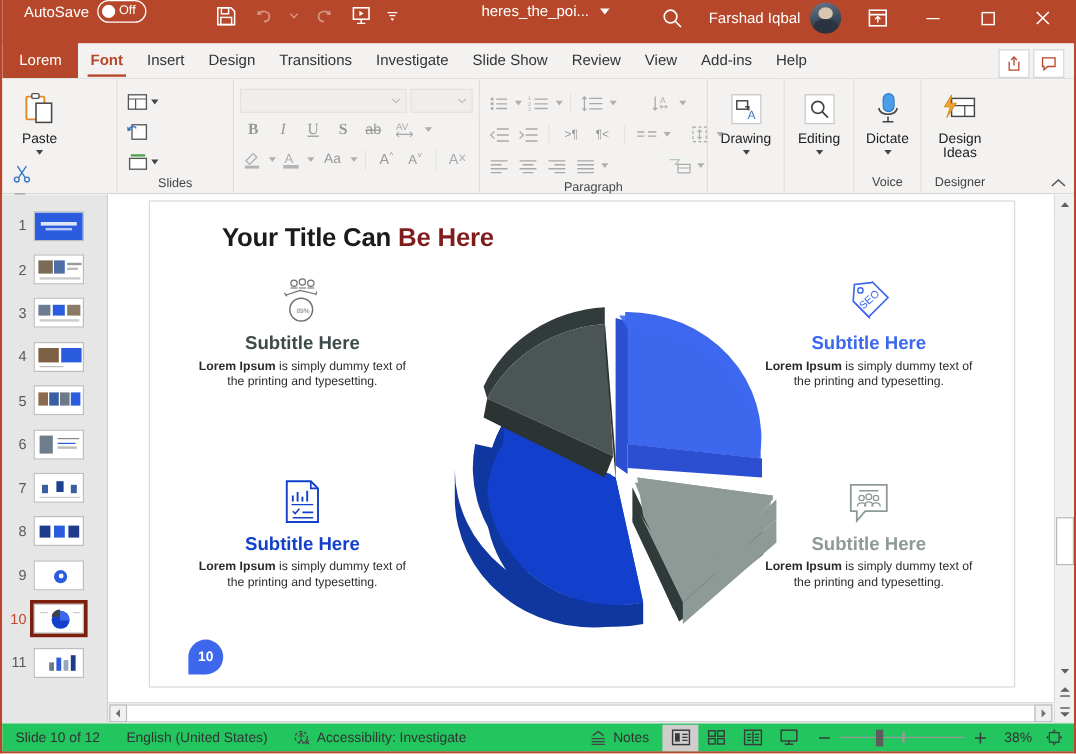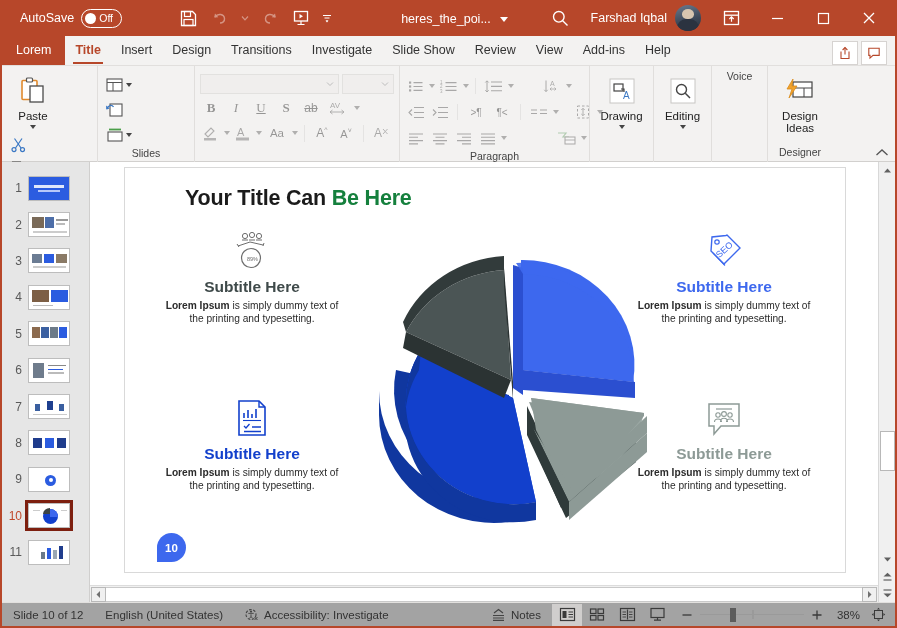--- a/index.html
+++ b/index.html
@@ -7,21 +7,21 @@
     width: 897px; height: 628px;
     font-family: "Liberation Sans", sans-serif;
     overflow: hidden;
     background: #ffffff;
   }
   .app { width: 897px; height: 628px; position: relative; display: flex; flex-direction: column;
          border-left: 2px solid #b7472a; border-right: 2px solid #b7472a; border-bottom: 2px solid #b7472a; }
 
   
   .titlebar {
-    height: 36px; background: #b7472a; display: flex; align-items: center;
+    height: 36px; background: #b7472a; display: flex; align-items: flex-start;
     color: #ffffff; flex: 0 0 36px; position: relative; gap: 38px;
   }
   .autosave-wrap { display: flex; align-items: center; margin-left: 18px; gap: 7px; }
   .autosave-label { font-size: 12.5px; color: #fff; }
   .toggle {
     width: 41px; height: 19px; border: 1.4px solid #ffffff; border-radius: 10px;
     display: flex; align-items: center; gap: 3px; padding: 0 3px; position: relative;
   }
   .toggle .knob { width: 11px; height: 11px; border-radius: 50%; background: #fff; }
   .toggle .state { font-size: 10.5px; color: #fff; line-height: 1; }
@@ -96,21 +96,21 @@
   .tc-fill { position: absolute; inset: 0; }
 
   
   .canvas-wrap { flex: 1; position: relative; background: #ffffff; overflow: hidden; }
   .slide {
     position: absolute; left: 34px; top: 5px; width: 722px; height: 406px;
     background: #ffffff; border: 1px solid #d9d9d9;
   }
   .slide-title { position: absolute; left: 60px; top: 18px; font-size: 21.5px; font-weight: bold; color: #1b1b1b;
                  letter-spacing: -0.2px; white-space: nowrap; }
-  .slide-title .accent { color: #15803d; }
+  .slide-title .accent { color: #7f1d1d; }
   .blk { position: absolute; width: 182px; text-align: center; }
   .blk .bicon { height: 46px; display: flex; align-items: flex-end; justify-content: center; margin-bottom: 6px; }
   .blk .bsub { font-size: 15.5px; font-weight: bold; line-height: 17px; margin-bottom: 4px; }
   .blk .btxt { font-size: 10.2px; color: #2b2b2b; line-height: 13.2px; }
   .blk .btxt b { font-weight: bold; }
   .pie-holder { position: absolute; left: 236px; top: 62px; width: 300px; height: 310px; }
   .badge10 {
     position: absolute; left: 32px; top: 365px; width: 29px; height: 29px; background: #3d68ee;
     border-radius: 50% 50% 50% 0; display: flex; align-items: center; justify-content: center;
     color: #fff; font-size: 11.5px; font-weight: bold;
@@ -122,21 +122,21 @@
   .vs-btn { width: 17px; height: 17px; display: flex; align-items: center; justify-content: center; color: #606060; }
   .vs-track { flex: 1; width: 17px; background: #f0f0f0; position: relative; }
   .vs-thumb { position: absolute; left: 1px; width: 15px; height: 40px; background: #fff; border: 1px solid #b8b8b8; }
   .hscroll { position: absolute; left: 0; right: 0; bottom: 0; height: 17px; background: #f0f0f0;
              border-top: 1px solid #dcdcdc; display: flex; align-items: center; padding: 0 1px; }
   .hs-btn { width: 15px; height: 15px; border: 1px solid #b9b9b9; background: #f0f0f0;
             display: flex; align-items: center; justify-content: center; color: #707070; }
   .hs-track { flex: 1; height: 15px; background: #fff; border-top: 1px solid #c9c9c9; border-bottom: 1px solid #c9c9c9; }
 
   
-  .status { height: 24px; background: #a3a3a3; display: flex; align-items: center; flex: 0 0 24px;
+  .status { height: 24px; background: #22c55e; display: flex; align-items: center; flex: 0 0 24px;
             font-size: 11.5px; color: #333; border-top: 1px solid #e2e0de; }
   .st-item { padding: 0 11px; display: flex; align-items: center; gap: 5px; height: 24px; }
   .st-right { margin-left: auto; display: flex; align-items: center; height: 24px; }
   .view-btn { width: 30px; height: 22px; display: flex; align-items: center; justify-content: center; color: #3a3a3a; }
   .view-btn.active { background: #d0cecd; }
   .zoom-row { display: flex; align-items: center; gap: 7px; padding: 0 9px; }
   .zoom-slider { width: 104px; height: 14px; position: relative; display: flex; align-items: center; }
   .zs-line { position: absolute; left: 0; right: 0; height: 1.5px; background: #9a9a9a; }
   .zs-mid { position: absolute; left: 50%; width: 1.5px; height: 9px; background: #9a9a9a; }
   .zs-knob { position: absolute; left: 30px; width: 6px; height: 14px; background: #5c5c5c; }
@@ -234,21 +234,21 @@
       <div class="win-btn close">
         <svg width="14" height="14" viewBox="0 0 14 14">
             <path d="M2 2 L12 12 M12 2 L2 12" stroke="#fff" stroke-width="1.3"></path>
           </svg>
       </div>
     </div>
   </div>
 
   <div class="tabs">
     <div class="tab file">Lorem</div>
-    <div class="tab active">Title</div>
+    <div class="tab active">Font</div>
     <div class="tab">Insert</div>
     <div class="tab">Design</div>
     <div class="tab">Transitions</div>
     <div class="tab">Investigate</div>
     <div class="tab">Slide Show</div>
     <div class="tab">Review</div>
     <div class="tab">View</div>
     <div class="tab">Add-ins</div>
     <div class="tab">Help</div>
     <div class="tabs-right">
@@ -564,20 +564,33 @@
               </svg>
           </div>
           <div class="lbl">Editing</div>
           <div class="chev"></div>
         </div>
       </div>
       <div class="rgroup-label" style="visibility:hidden">Editing</div>
     </div>
 
     <div class="rgroup" style="width:56px">
+      <div class="rgroup-body" style="justify-content:center;">
+        <div class="big-btn">
+          <div class="glyph">
+            <svg width="26" height="30" viewBox="0 0 26 30">
+                <rect x="9" y="2" width="9" height="15" rx="4.5" fill="#4a9de8" stroke="#2b7cc4" stroke-width="1"></rect>
+                <path d="M5.5 14 C5.5 21 20.5 21 20.5 14" fill="none" stroke="#444" stroke-width="1.3"></path>
+                <path d="M13 21 v4 M8.5 25.5 h9" stroke="#444" stroke-width="1.3"></path>
+              </svg>
+          </div>
+          <div class="lbl">Dictate</div>
+          <div class="chev"></div>
+        </div>
+      </div>
       <div class="rgroup-label">Voice</div>
     </div>
 
     <div class="rgroup" style="width:64px;border-right:none;">
       <div class="rgroup-body" style="justify-content:center;">
         <div class="big-btn" style="width:58px">
           <div class="glyph">
             <svg width="32" height="28" viewBox="0 0 32 28">
                 <rect x="9" y="5" width="19" height="15" fill="#fff" stroke="#444" stroke-width="1.2"></rect>
                 <path d="M9 11 h19 M20 11 v9" stroke="#444" stroke-width="1"></path>

